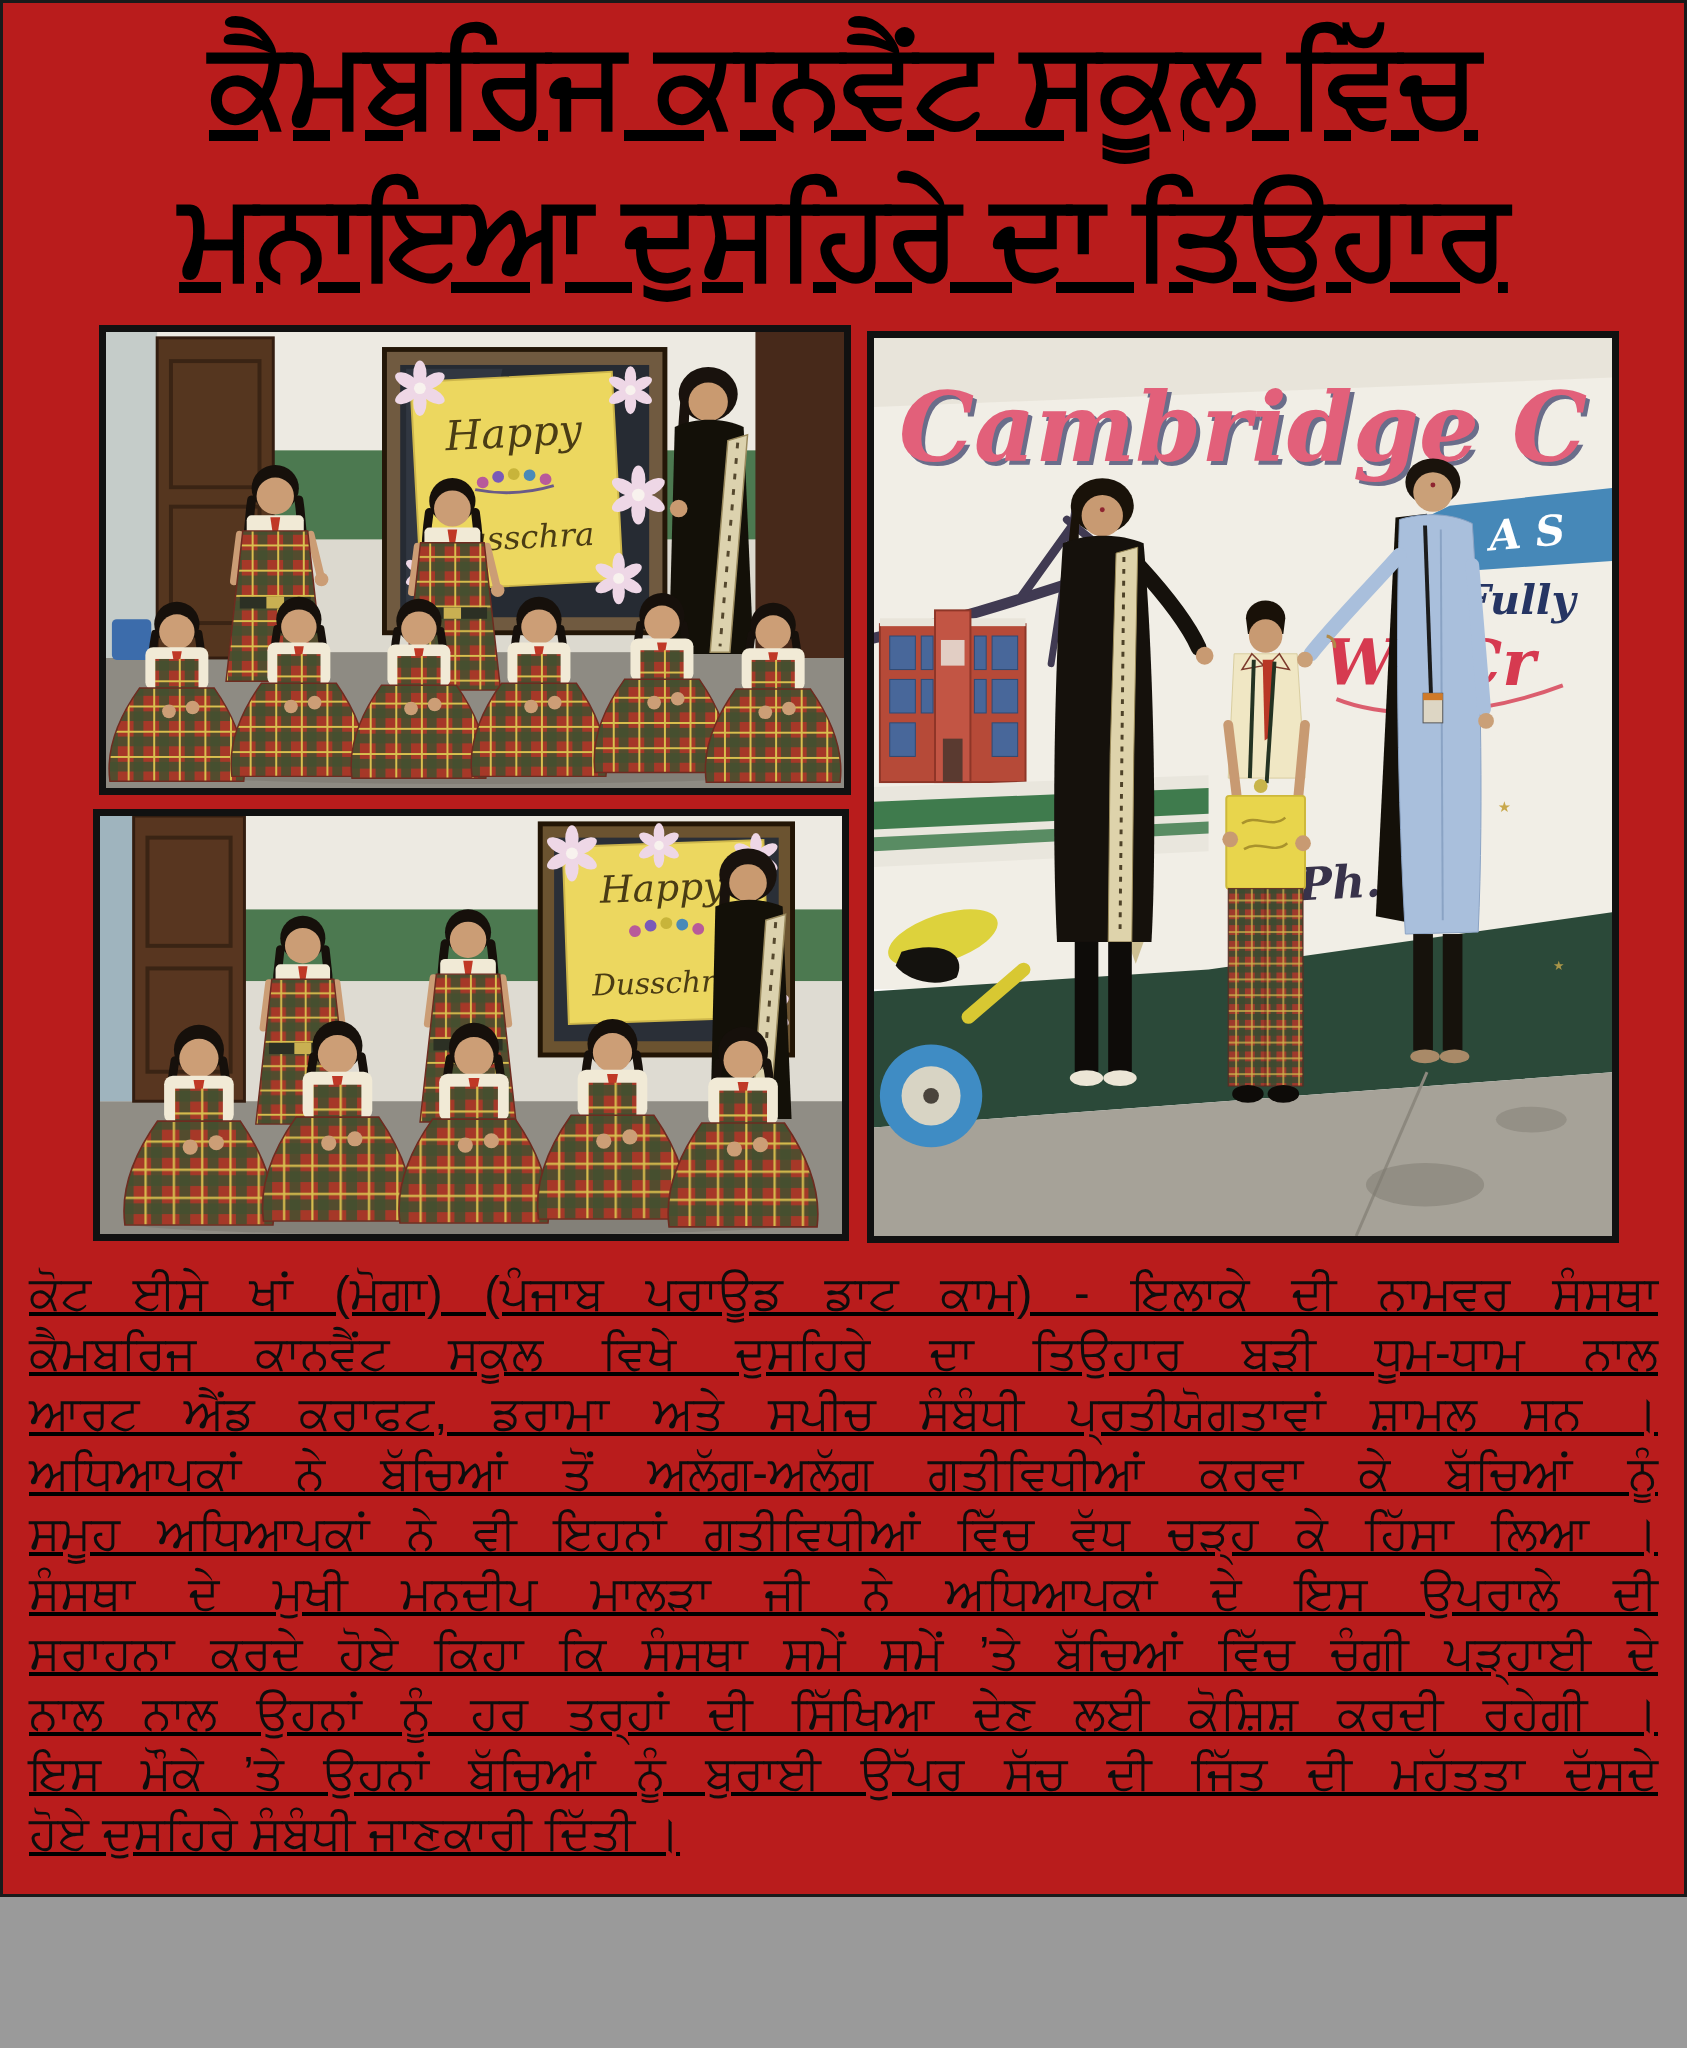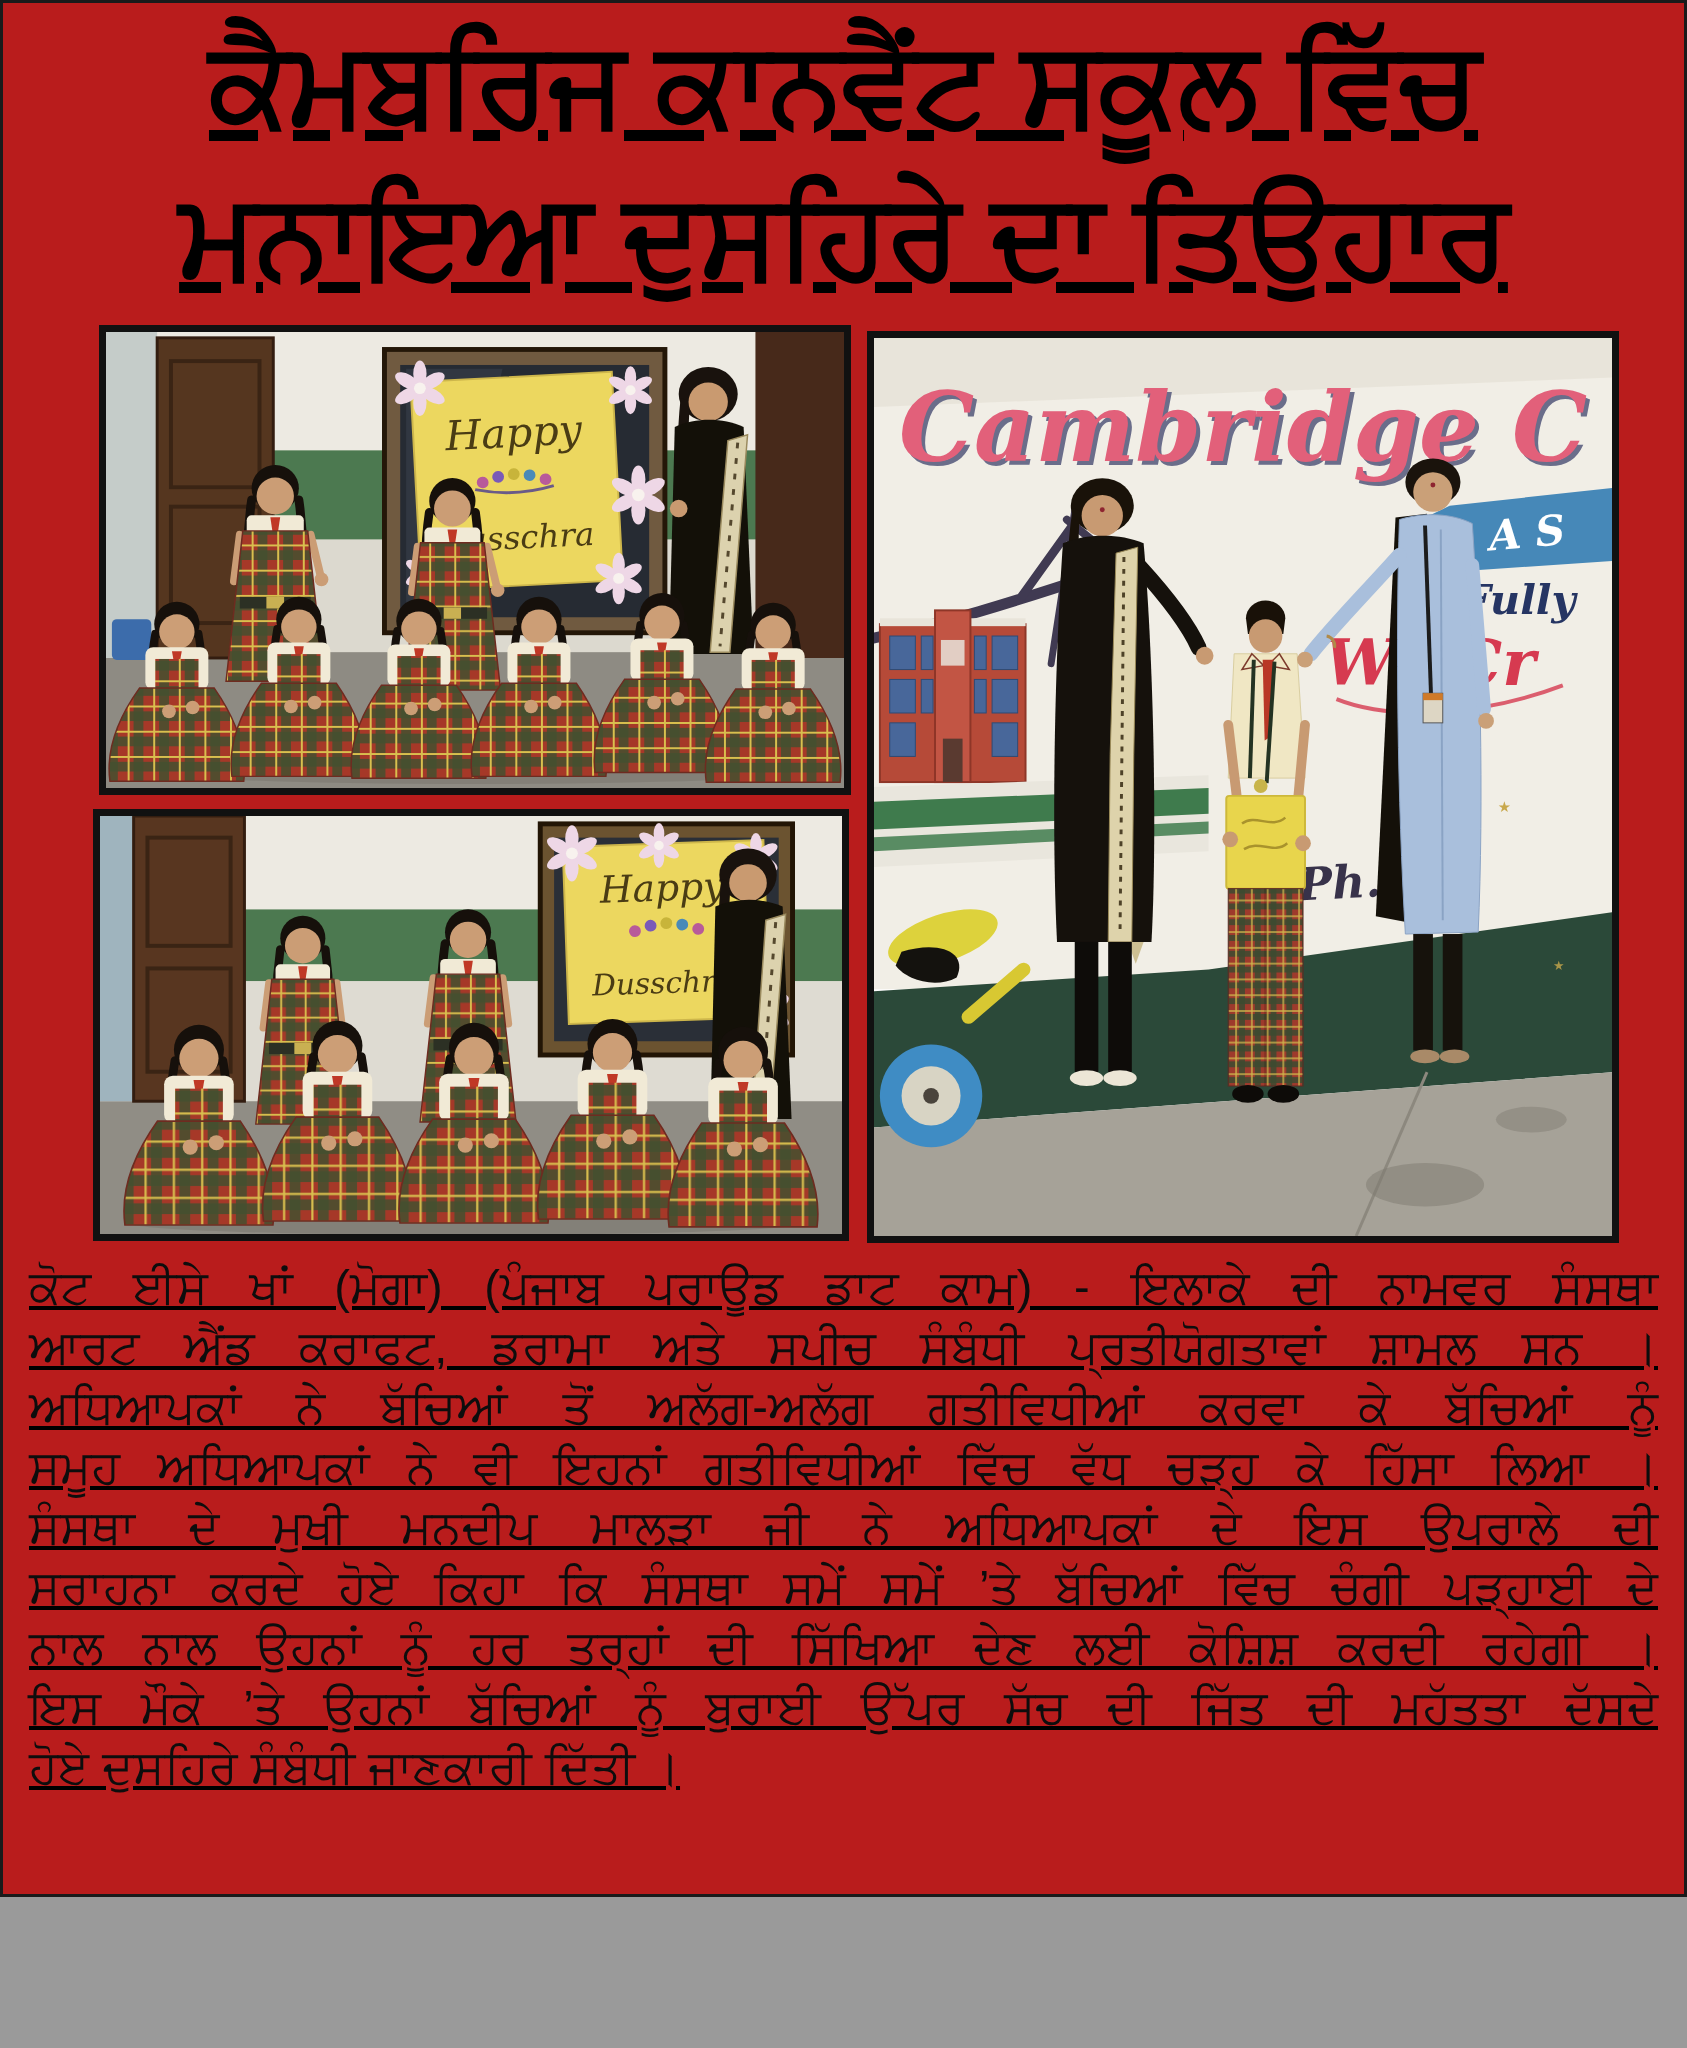--- a/index.html
+++ b/index.html
@@ -12,21 +12,21 @@
   .headline{margin-top:4px;text-align:center;font-weight:800;
     font-size:118px;line-height:152px;letter-spacing:-1px;color:#000;}
   
   .photos{position:relative;height:920px;margin-top:14px;}
   .photo{position:absolute;border:7px solid #111;background:#fff;box-sizing:border-box;}
   .photo svg{display:block;width:100%;height:100%;}
   #photo1{left:96px;top:0;width:752px;height:470px;}
   #photo2{left:90px;top:484px;width:756px;height:432px;}
   #photo3{left:864px;top:6px;width:752px;height:912px;}
   
-  .article{margin:12px 26px 0 26px;}
+  .article{margin:18px 26px 0 26px;}
   .article p{margin:0;font-size:47px;line-height:60px;color:#0d0d0d;
     text-align:justify;text-align-last:justify;font-weight:500;}
   .article p:last-child{text-align-last:left;}
   
   .script{font-family:"DejaVu Serif","Liberation Serif",serif;font-style:italic;font-weight:bold;}
   .hand{font-family:"DejaVu Serif","Liberation Serif",serif;font-style:italic;}
 </style>
 </head>
 <body>
 
@@ -379,20 +379,21 @@
           <rect x="10" y="454" width="20" height="118" fill="#16120c"></rect>
           <ellipse cx="-8" cy="578" rx="15" ry="7" fill="#a98a68"></ellipse>
           <ellipse cx="22" cy="578" rx="15" ry="7" fill="#a98a68"></ellipse>
         </g>
       </svg>
     </div>
   </div>
 
   <div class="article">
       <p>ਕੋਟ ਈਸੇ ਖਾਂ (ਮੋਗਾ) (ਪੰਜਾਬ ਪਰਾਊਡ ਡਾਟ ਕਾਮ) - ਇਲਾਕੇ ਦੀ ਨਾਮਵਰ ਸੰਸਥਾ</p>
+      <p>ਕੈਮਬਰਿਜ ਕਾਨਵੈਂਟ ਸਕੂਲ ਵਿਖੇ ਦੁਸਹਿਰੇ ਦਾ ਤਿਉਹਾਰ ਬੜੀ ਧੂਮ-ਧਾਮ ਨਾਲ</p>
       <p>ਆਰਟ ਐਂਡ ਕਰਾਫਟ, ਡਰਾਮਾ ਅਤੇ ਸਪੀਚ ਸੰਬੰਧੀ ਪ੍ਰਤੀਯੋਗਤਾਵਾਂ ਸ਼ਾਮਲ ਸਨ ।</p>
       <p>ਅਧਿਆਪਕਾਂ ਨੇ ਬੱਚਿਆਂ ਤੋਂ ਅਲੱਗ-ਅਲੱਗ ਗਤੀਵਿਧੀਆਂ ਕਰਵਾ ਕੇ ਬੱਚਿਆਂ ਨੂੰ</p>
       <p>ਸਮੂਹ ਅਧਿਆਪਕਾਂ ਨੇ ਵੀ ਇਹਨਾਂ ਗਤੀਵਿਧੀਆਂ ਵਿੱਚ ਵੱਧ ਚੜ੍ਹ ਕੇ ਹਿੱਸਾ ਲਿਆ ।</p>
       <p>ਸੰਸਥਾ ਦੇ ਮੁਖੀ ਮਨਦੀਪ ਮਾਲੜਾ ਜੀ ਨੇ ਅਧਿਆਪਕਾਂ ਦੇ ਇਸ ਉਪਰਾਲੇ ਦੀ</p>
       <p>ਸਰਾਹਨਾ ਕਰਦੇ ਹੋਏ ਕਿਹਾ ਕਿ ਸੰਸਥਾ ਸਮੇਂ ਸਮੇਂ ’ਤੇ ਬੱਚਿਆਂ ਵਿੱਚ ਚੰਗੀ ਪੜ੍ਹਾਈ ਦੇ</p>
       <p>ਨਾਲ ਨਾਲ ਉਹਨਾਂ ਨੂੰ ਹਰ ਤਰ੍ਹਾਂ ਦੀ ਸਿੱਖਿਆ ਦੇਣ ਲਈ ਕੋਸ਼ਿਸ਼ ਕਰਦੀ ਰਹੇਗੀ ।</p>
       <p>ਇਸ ਮੌਕੇ ’ਤੇ ਉਹਨਾਂ ਬੱਚਿਆਂ ਨੂੰ ਬੁਰਾਈ ਉੱਪਰ ਸੱਚ ਦੀ ਜਿੱਤ ਦੀ ਮਹੱਤਤਾ ਦੱਸਦੇ</p>
       <p>ਹੋਏ ਦੁਸਹਿਰੇ ਸੰਬੰਧੀ ਜਾਣਕਾਰੀ ਦਿੱਤੀ ।</p>
     </div>
 

